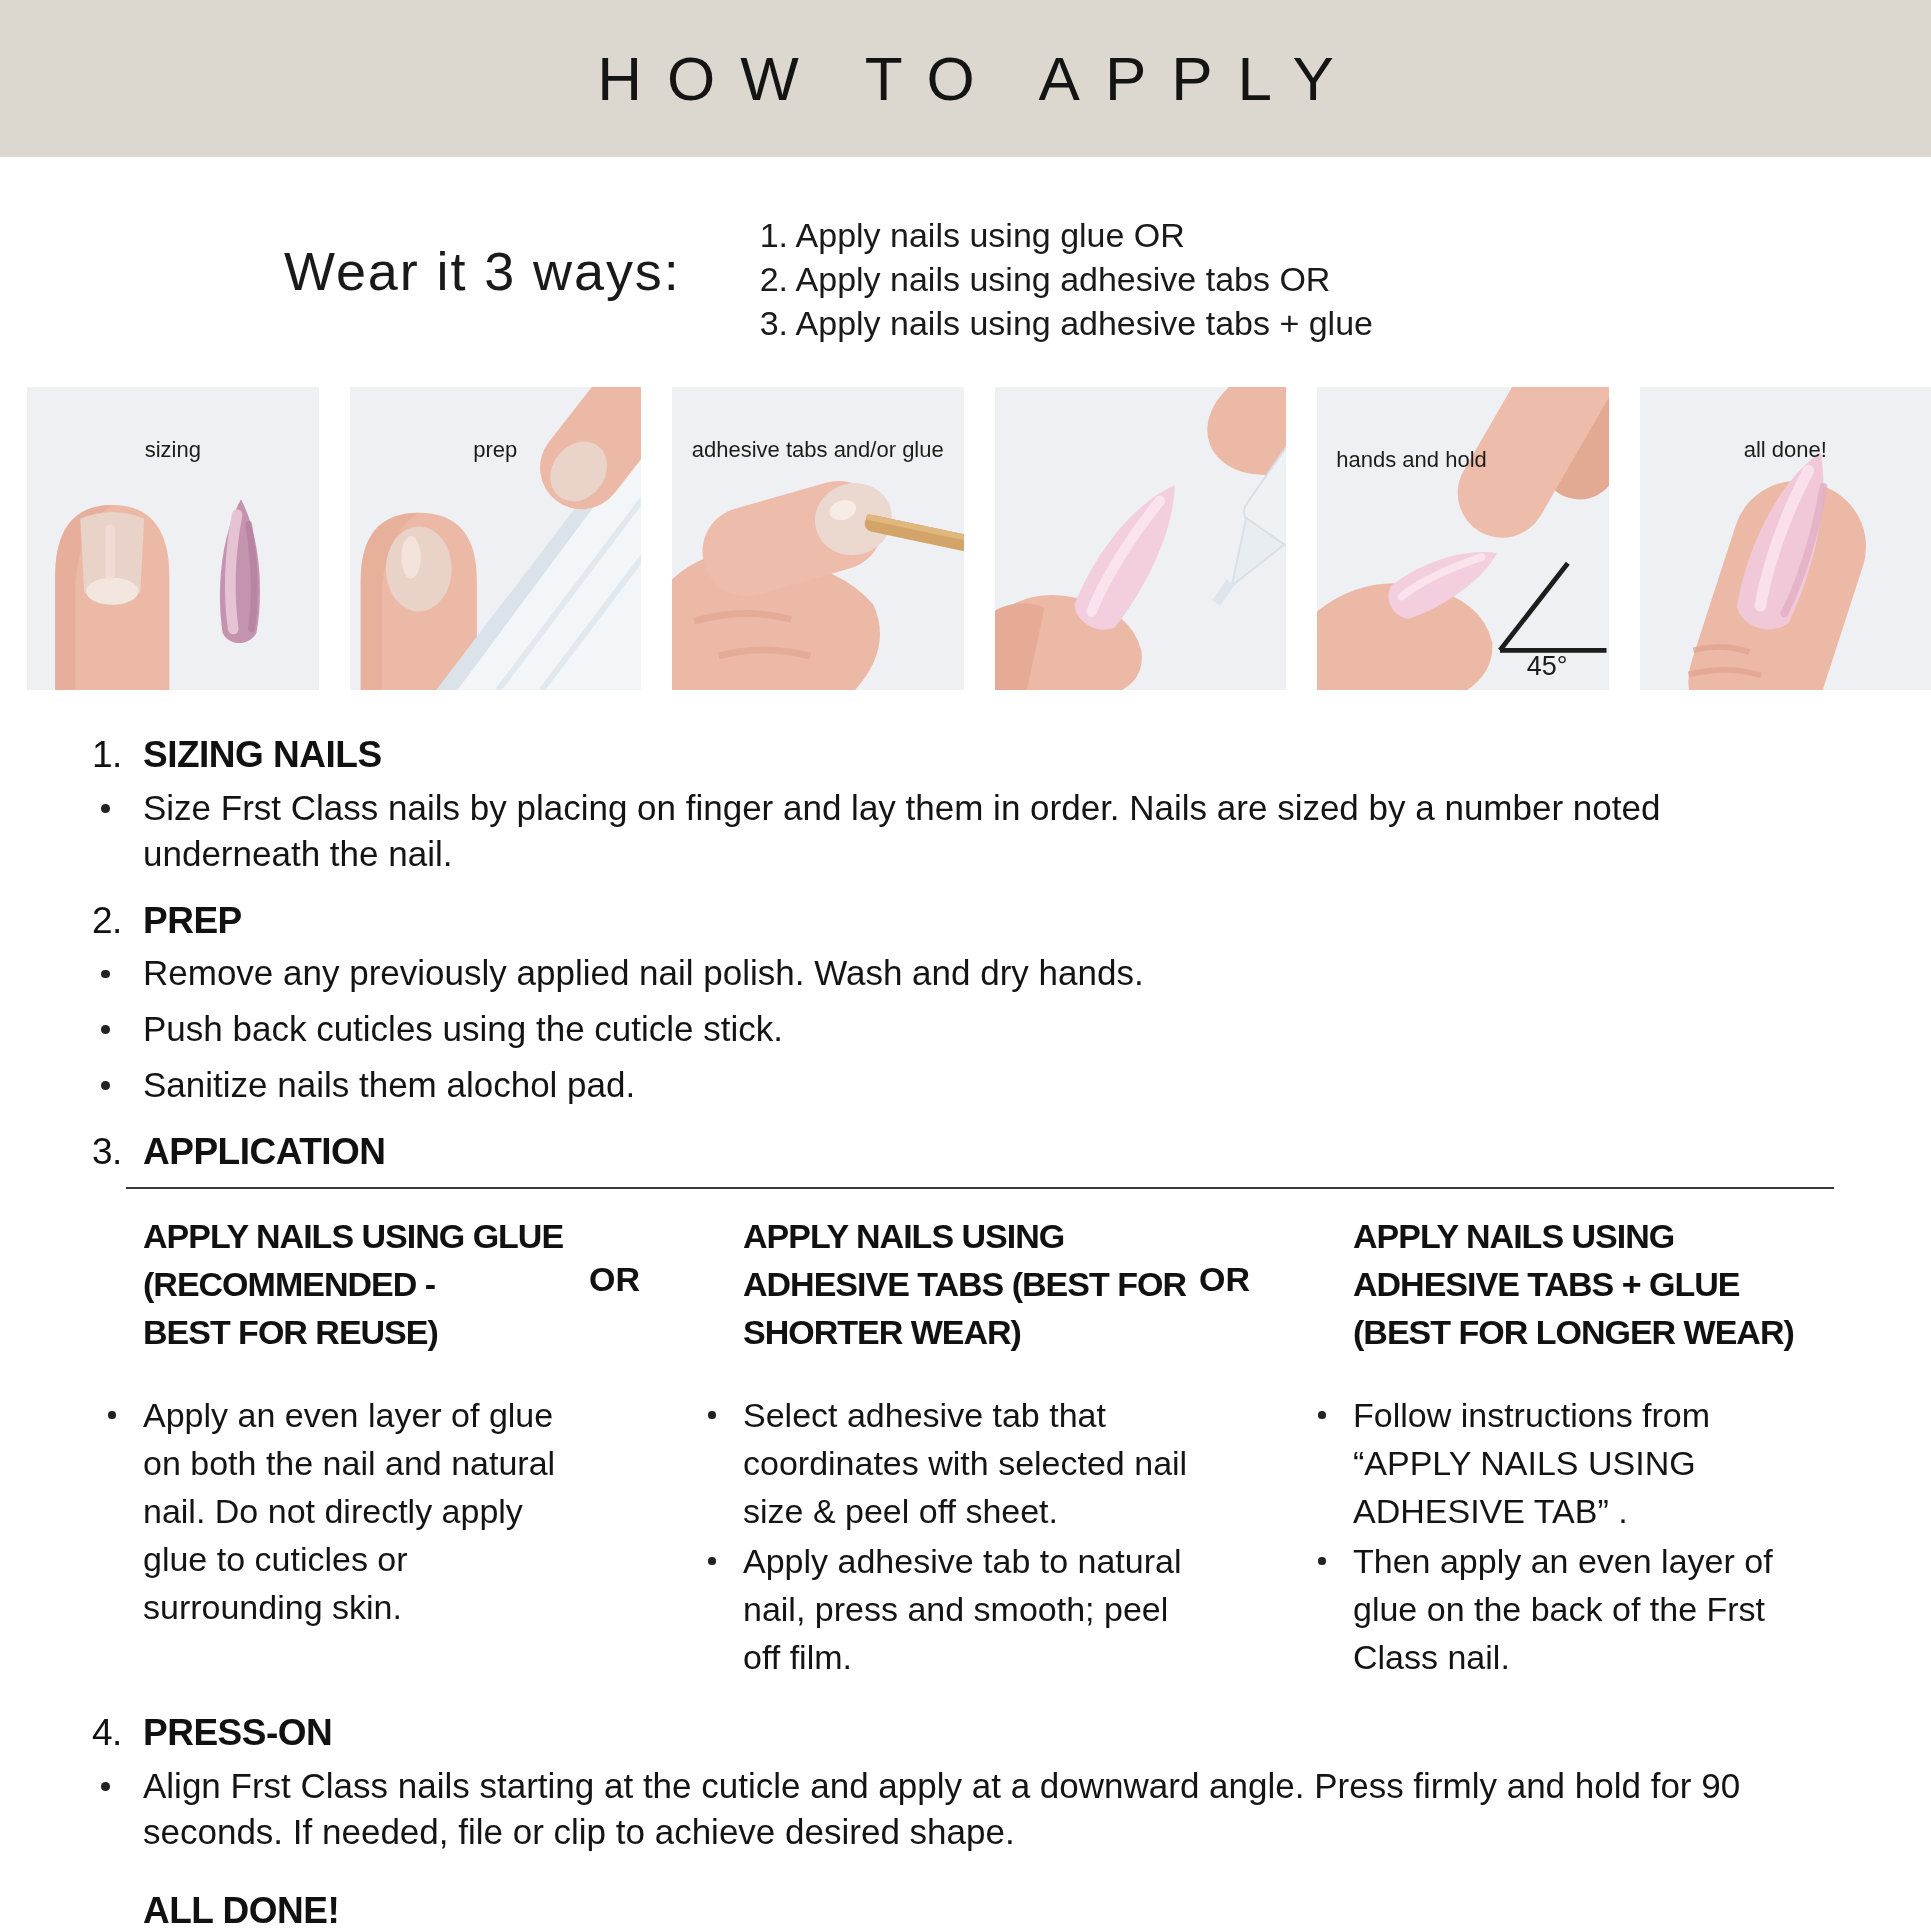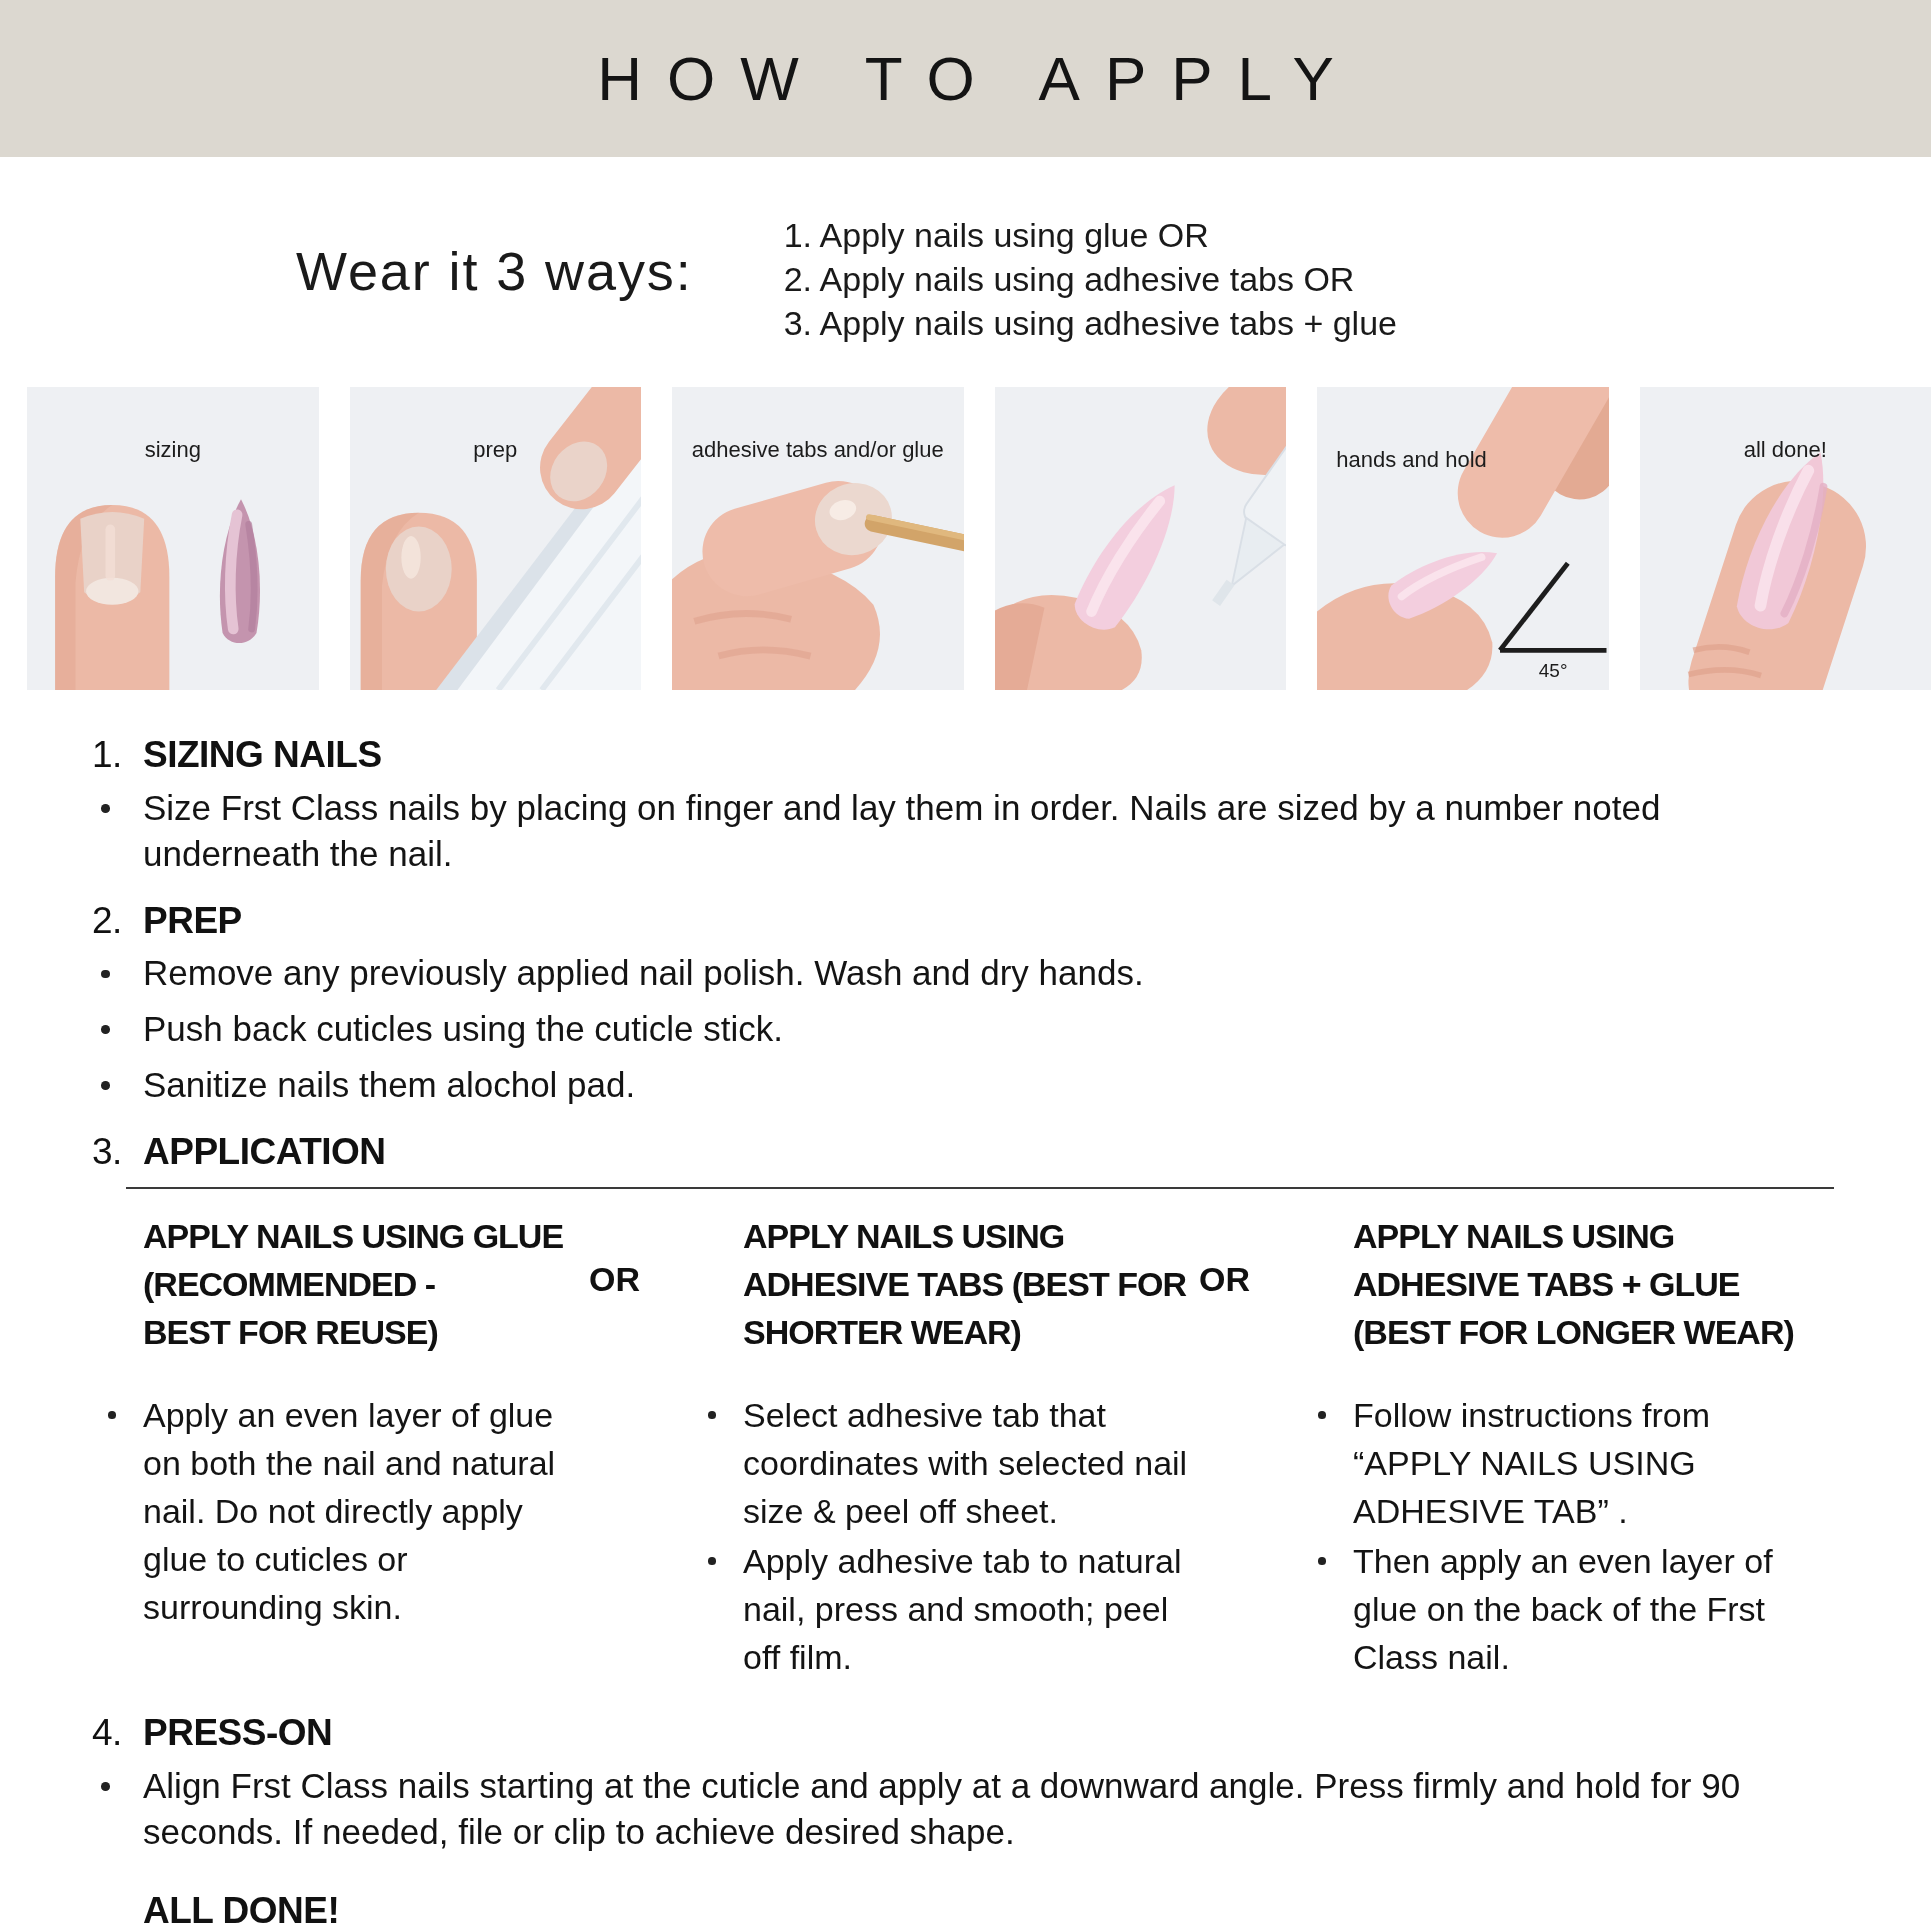--- a/index.html
+++ b/index.html
@@ -21,21 +21,21 @@
   .banner h1 {
     margin:0;
     font-size:62px; font-weight:400;
     letter-spacing:25px; padding-left:25px;
     color:#141414;
   }
 
   
   .ways { display:flex; align-items:center; margin-top:39px; padding-left:280px; }
   .ways-heading {
-    margin:16px; font-size:54px; font-weight:400; letter-spacing:1.9px; color:#1a1a1a;
+    margin:4px; font-size:54px; font-weight:400; letter-spacing:1.9px; color:#1a1a1a;
     white-space:nowrap;
   }
   .ways-list {
     list-style:none; margin:17px 0 0 75px; padding:0;
     font-size:34px; line-height:44px; color:#1a1a1a;
   }
 
   
   .strip {
     display:flex; gap:31px;
@@ -47,21 +47,21 @@
     background:#eef0f3; overflow:hidden;
   }
   .panel svg { position:absolute; left:0; top:0; width:100%; height:100%; display:block; }
   .panel figcaption {
     position:absolute; top:50px; left:0; width:100%;
     text-align:center; font-size:22px; color:#1c1c1c;
   }
   .panel--press figcaption { text-align:left; padding-left:19.3px; top:60px; }
   .angle-label {
     position:absolute; right:41px; bottom:7.7px;
-    font-size:19px; color:#1c1c1c;
+    font-size:27px; color:#1c1c1c;
   }
 
   
   .steps { padding-right:58px; }
   .step-head {
     display:flex; font-weight:700; font-size:37px; line-height:41px;
     letter-spacing:-0.5px; color:#111;
   }
   .step-head .num { width:51px; margin-left:92px; font-weight:400; }
   .mt-s1 { margin-top:44px; }

